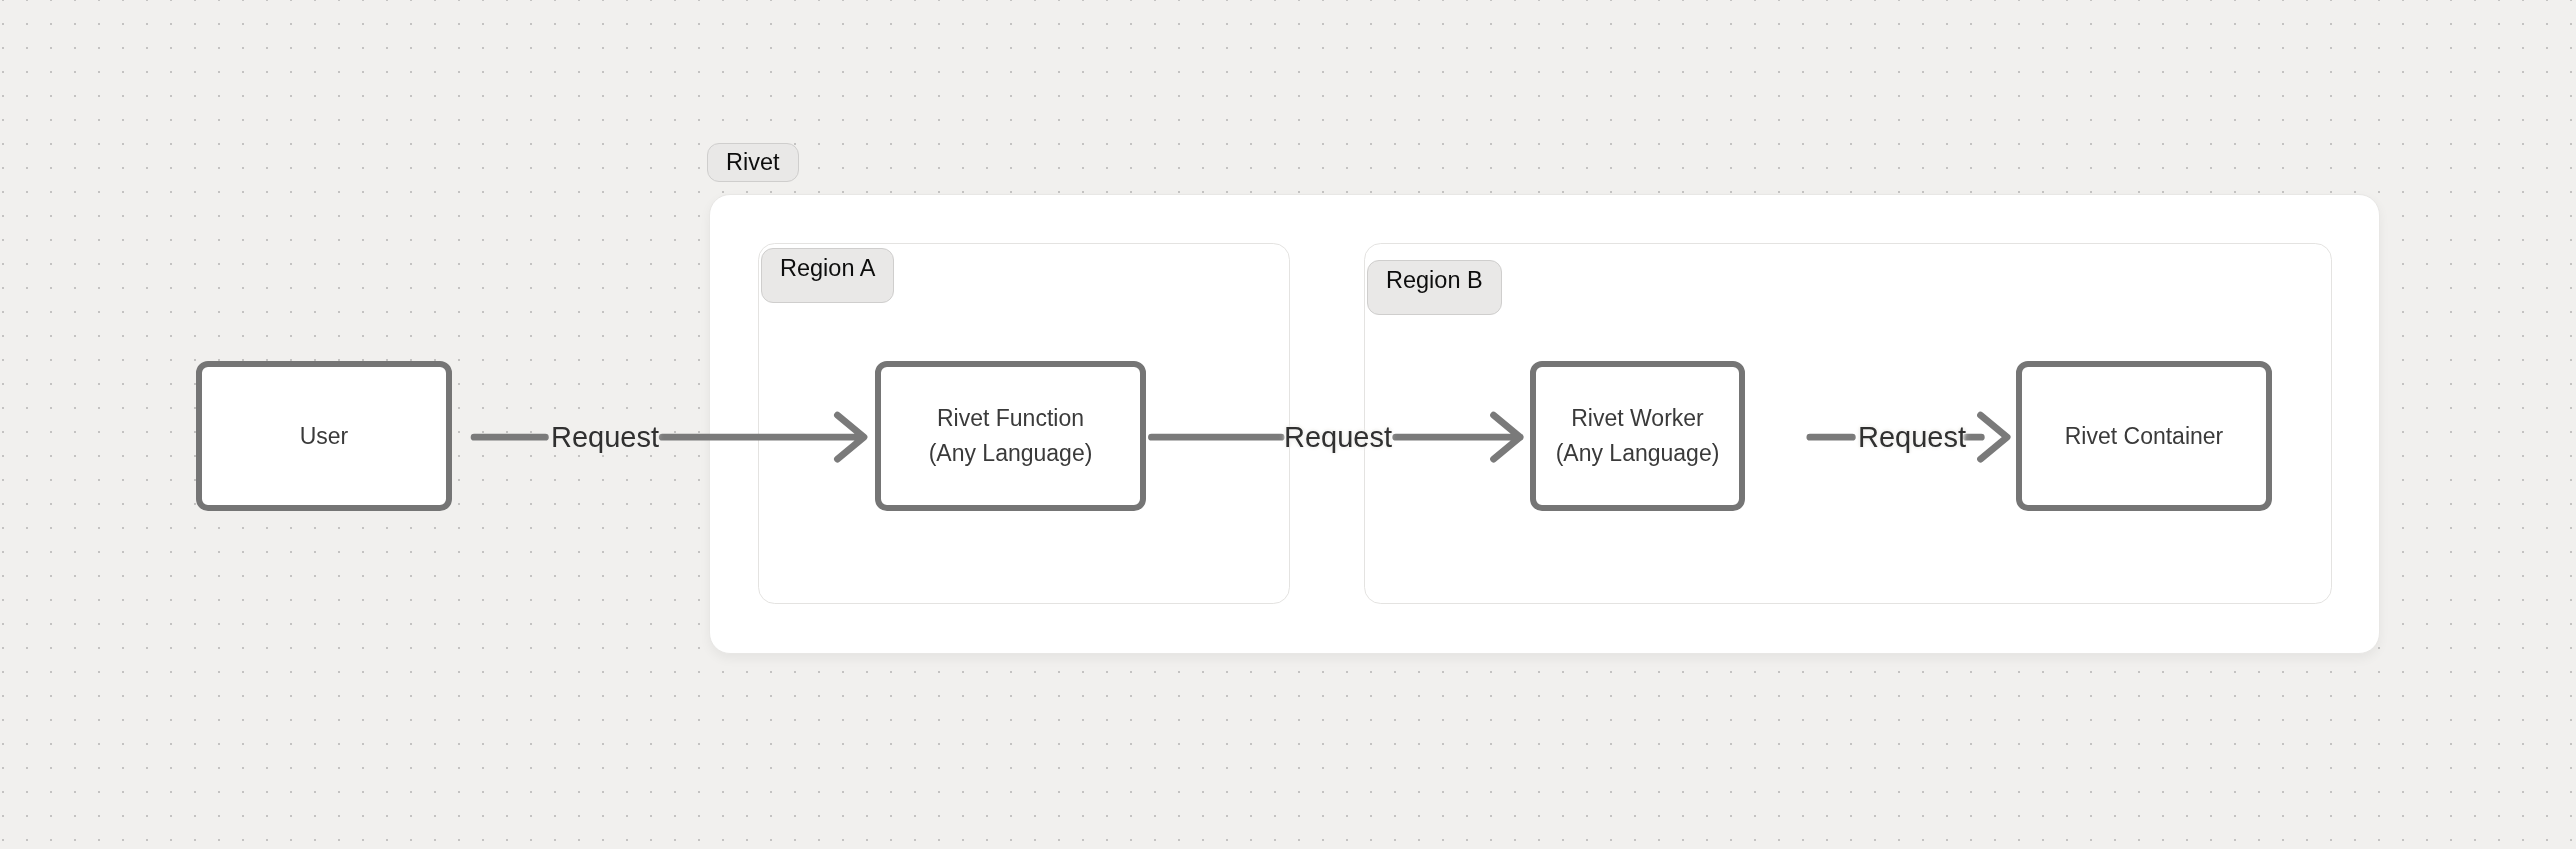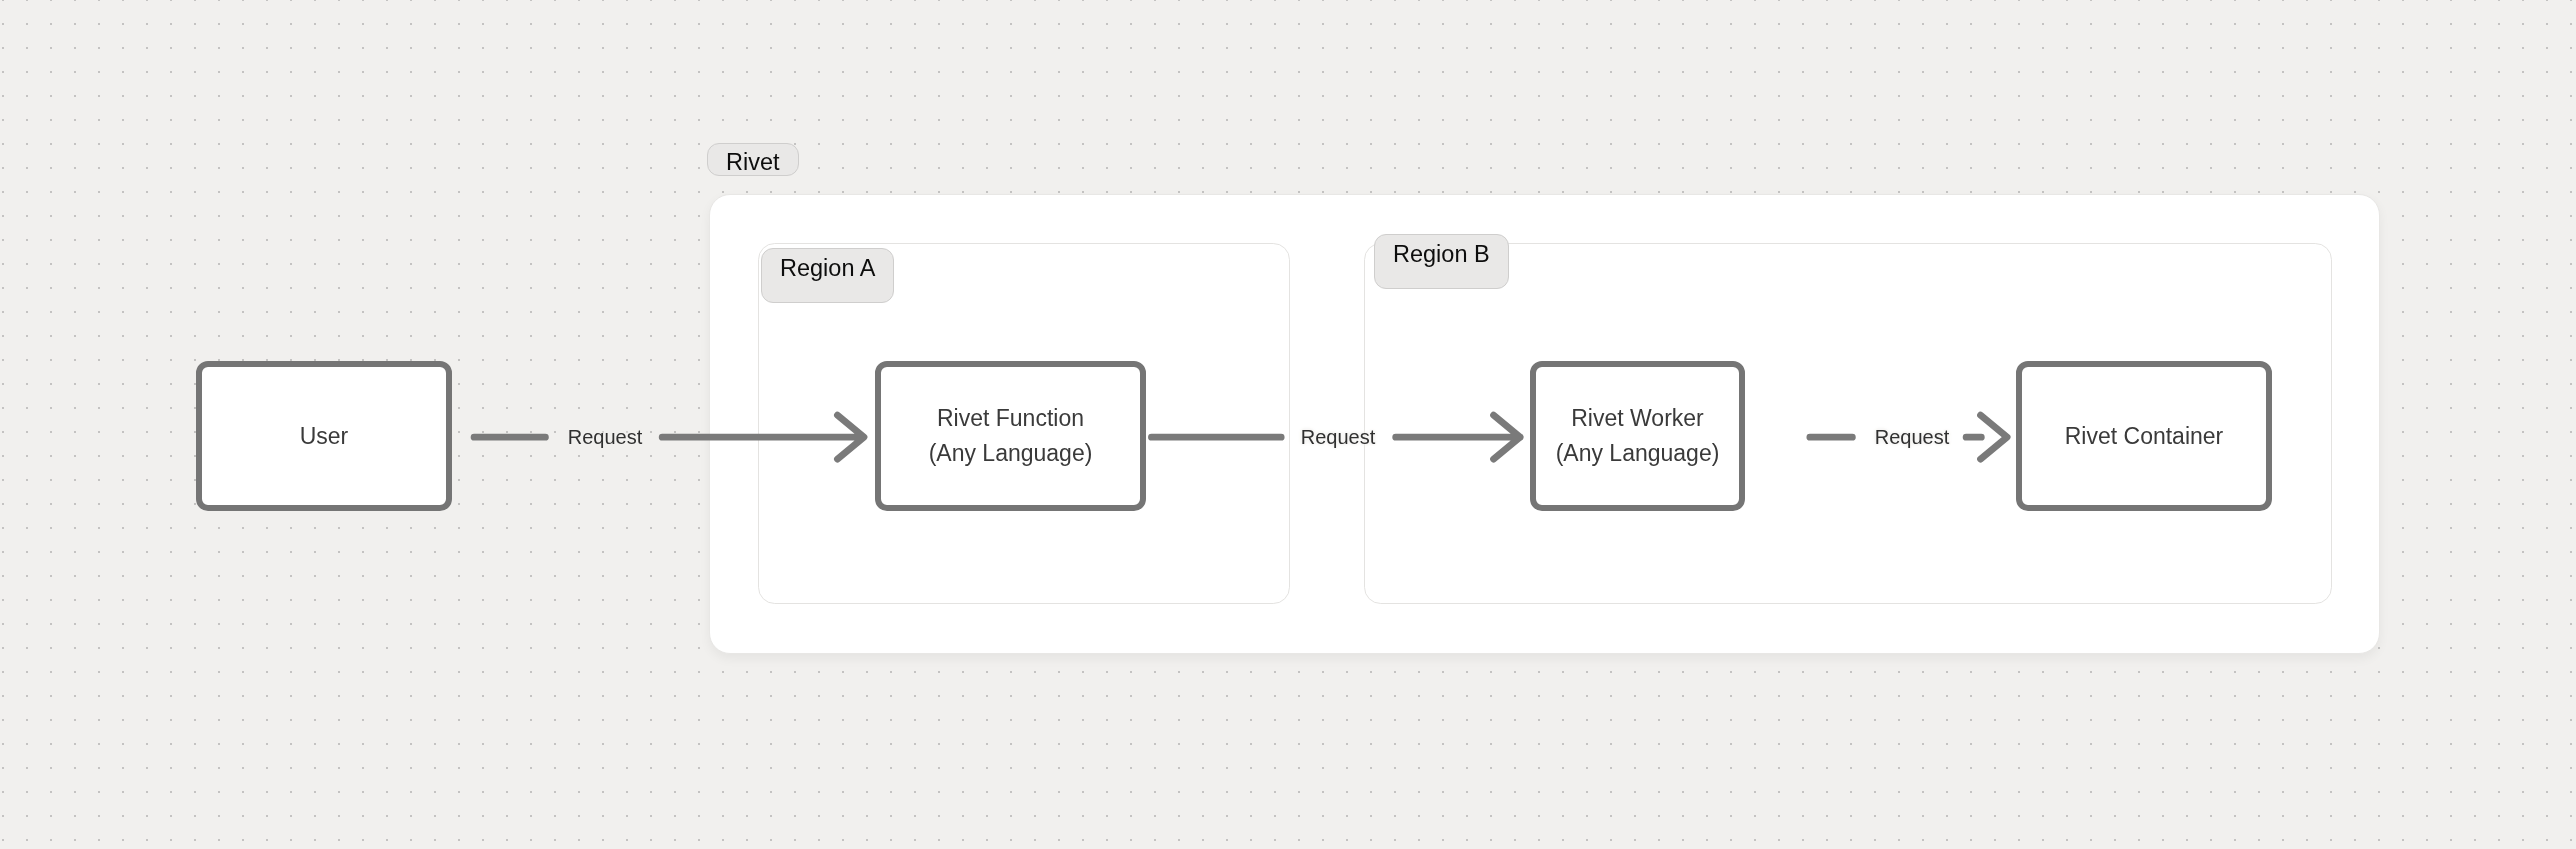--- a/index.html
+++ b/index.html
@@ -41,40 +41,40 @@
     padding: 0 18px;
     background: var(--pill-bg);
     border: 1.5px solid var(--pill-border);
     border-radius: 12px;
     color: var(--pill-text);
     font-size: 23.5px;
     white-space: nowrap;
     box-sizing: border-box;
     z-index: 3;
   }
-  .group-pill { left: 707px; top: 143px; height: 33px; line-height: 36px; }
+  .group-pill { left: 707px; top: 143px; height: 39px; line-height: 36px; }
   .pill-region-a { left: 761px; top: 248px; }
-  .pill-region-b { left: 1367px; top: 234px; margin-left: 7px; }
+  .pill-region-b { left: 1367px; top: 260px; }
   .edges {
     position: absolute; left: 0; top: 0;
     z-index: 4;
     pointer-events: none;
   }
   .edges path {
     fill: none;
     stroke: var(--edge);
     stroke-width: 9;
     stroke-linecap: round;
     stroke-linejoin: round;
   }
   .edge-label {
     position: absolute;
     top: 437px;
     transform: translate(-50%, -50%);
-    font-size: 20px;
+    font-size: 29px;
     color: var(--edge-label-text);
     white-space: nowrap;
     text-shadow: 0 0 3.8px var(--canvas-bg), 0 0 3.8px var(--canvas-bg), 0 0 6.8px var(--canvas-bg);
     z-index: 5;
   }
   .node {
     position: absolute;
     top: 361px; width: 256px; height: 150px;
     background: var(--surface);
     border: 6px solid var(--node-border);

